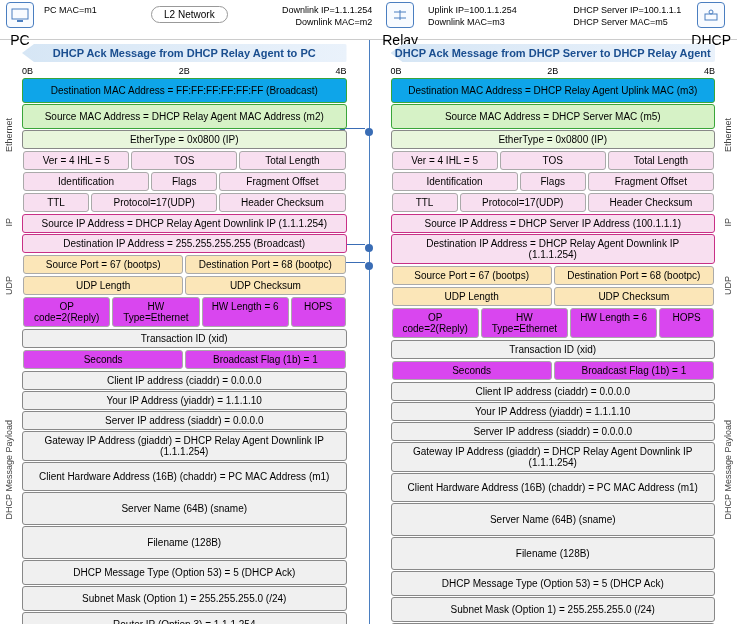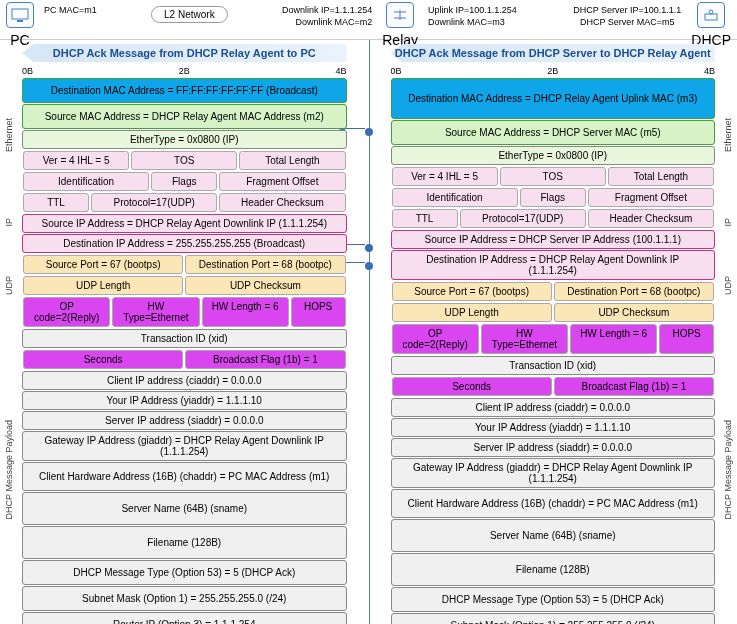--- a/index.html
+++ b/index.html
@@ -66,21 +66,21 @@
           <path d="M3 4h12M3 10h12M9 2v10" stroke="#4a7ec0" fill="none"></path>
         </svg>
       </div>
   <span class="lbl">Relay</span>
  </div>
  <div class="tinfo">
       <span>Uplink IP=100.1.1.254</span>
       <span>Downlink MAC=m3</span>
     </div>
  <div class="sp"></div>
- <div class="tinfo" style="text-align:center">
+ <div class="tinfo" style="text-align:left">
       <span>DHCP Server IP=100.1.1.1</span>
       <span>DHCP Server MAC=m5</span>
     </div>
  <div class="ib">
   <div class="box">
         <svg width="18" height="14">
           <rect x="3" y="6" width="12" height="6" fill="none" stroke="#4a7ec0"></rect>
           <circle cx="9" cy="4" r="2" fill="none" stroke="#4a7ec0"></circle>
         </svg>
       </div>
@@ -166,21 +166,21 @@
 
  <div class="col">
   <div class="hdr-arrow">DHCP Ack Message from DHCP Server to DHCP Relay Agent</div>
   <div class="ruler">
         <span>0B</span>
         <span>2B</span>
         <span>4B</span>
       </div>
 
   <span class="vlab vl-r" style="top:78px">Ethernet</span>
-  <div class="blk eth-d" style="padding:14px 2px">Destination MAC Address = DHCP Relay Agent Uplink MAC (m3)</div>
+  <div class="blk eth-d" style="padding:6px 2px">Destination MAC Address = DHCP Relay Agent Uplink MAC (m3)</div>
   <div class="blk eth-s" style="padding:6px 2px">Source MAC Address = DHCP Server MAC (m5)</div>
   <div class="blk eth-t">EtherType = 0x0800 (IP)</div>
 
   <span class="vlab vl-r" style="top:178px">IP</span>
   <div class="pdr ip-sub">
         <div>Ver = 4   IHL = 5</div>
         <div>TOS</div>
         <div>Total Length</div>
       </div>
   <div class="pdr ip-sub">

